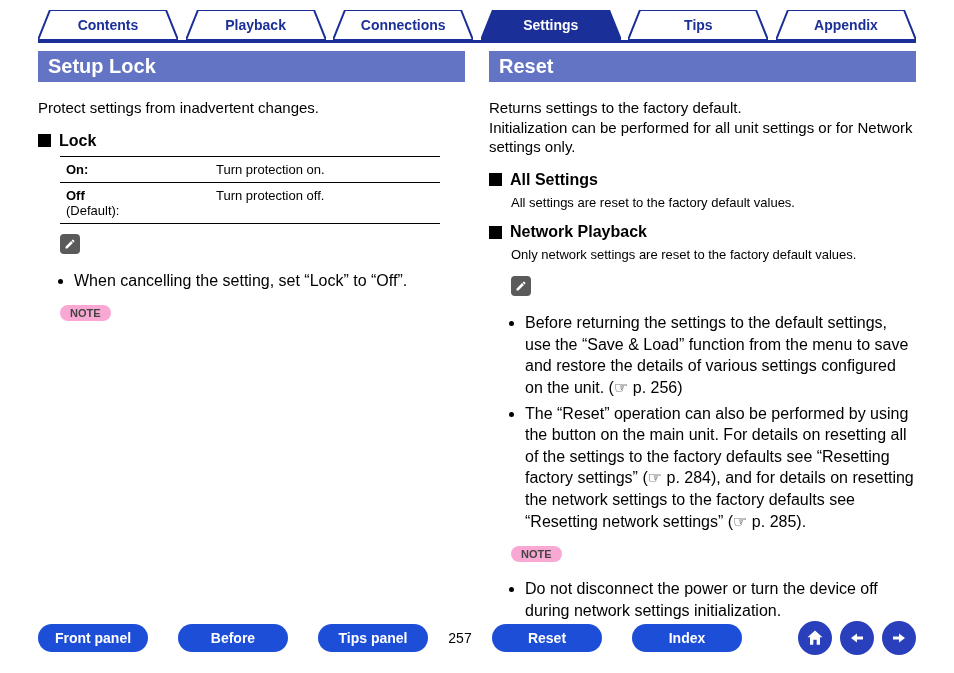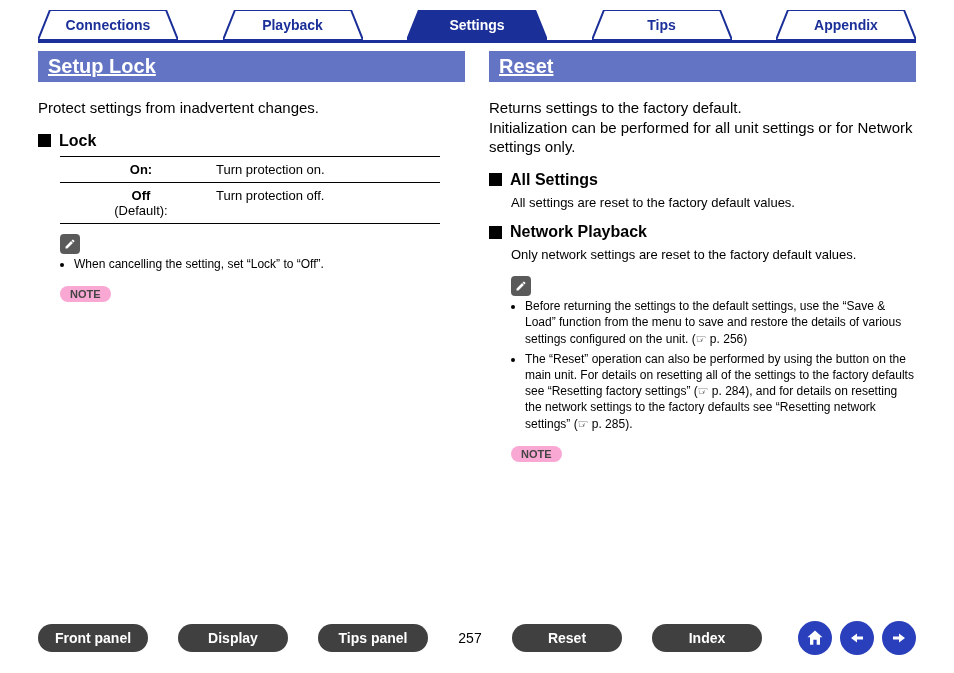--- a/index.html
+++ b/index.html
@@ -46,21 +46,20 @@
   }
   .col { flex: 1; min-width: 0; }
 
   .section-title {
     background: #6374c4;
     color: #fff;
     font-size: 20px;
     font-weight: bold;
     padding: 4px 10px;
     margin: 0 0 6px 0;
-    text-decoration: underline;
   }
   .intro { font-size: 15px; margin: 16px 0 14px 0; line-height: 1.3; }
 
   .sub {
     display: flex;
     align-items: center;
     font-size: 16px;
     font-weight: bold;
     margin: 10px 0 6px 0;
   }
@@ -78,39 +77,39 @@
     margin: 6px 0 10px 22px;
     border-top: 1px solid #000;
     font-size: 13px;
     width: 380px;
   }
   .opt-row {
     display: flex;
     border-bottom: 1px solid #000;
     padding: 5px 6px;
   }
-  .opt-name { width: 150px; text-align: center; }
+  .opt-name { width: 150px; }
   .opt-name .main { font-weight: bold; }
   .opt-name .def { font-weight: normal; }
 
   
   .pencil {
     width: 20px; height: 20px;
     border-radius: 4px;
     background: #5a5a5a;
     color:#fff;
     display:flex; align-items:center; justify-content:center;
     font-size:12px;
     margin: 6px 0 2px 22px;
   }
 
   ul.bullets {
-    margin: 2px 0 10px 22px;
+    margin: 16px 0 10px 22px;
     padding-left: 14px;
-    font-size: 12px;
+    font-size: 16px;
     line-height: 1.35;
   }
   ul.bullets li { margin-bottom: 4px; }
 
   .note-badge {
     display:inline-block;
     background:#f9a8d4;
     color:#444;
     font-size:11px;
     font-weight:bold;
@@ -120,33 +119,33 @@
   }
 
   
   .bottom {
     position: absolute;
     left: 38px; right: 38px; bottom: 18px;
     display: flex;
     align-items: center;
   }
   .pill {
-    background: #404040;
+    background: #1d4ed8;
     color:#fff;
     font-weight:bold;
     font-size:14px;
     width:110px;
     text-align:center;
     padding:6px 0;
     border-radius: 14px;
     cursor:pointer;
   }
   .page-num {
     font-size:14px;
-    width:84px;
+    width:64px;
     text-align:center;
   }
   .bottom .gap { width: 30px; }
   .bottom .flex { flex:1; }
 
   .nav-icons { display:flex; gap:8px; align-items:center; }
   .circ {
     width:34px; height:34px; border-radius:50%;
     background:#2a3fbb; color:#fff;
     display:flex; align-items:center; justify-content:center;
@@ -156,27 +155,33 @@
 </head>
 <body>
 
 <div class="page">
 
   <div class="tabs">
     <div class="tab">
       <svg viewBox="0 0 140 30" preserveAspectRatio="none">
           <polygon points="12,0 128,0 140,30 0,30" fill="#fff" stroke="#1b2f99" stroke-width="2"></polygon>
         </svg>
+      <span>Contents</span>
+    </div>
+    <div class="tab">
+      <svg viewBox="0 0 140 30" preserveAspectRatio="none">
+          <polygon points="12,0 128,0 140,30 0,30" fill="#fff" stroke="#1b2f99" stroke-width="2"></polygon>
+        </svg>
+      <span>Playback</span>
+    </div>
+    <div class="tab">
+      <svg viewBox="0 0 140 30" preserveAspectRatio="none">
+          <polygon points="12,0 128,0 140,30 0,30" fill="#fff" stroke="#1b2f99" stroke-width="2"></polygon>
+        </svg>
       <span>Connections</span>
-    </div>
-    <div class="tab">
-      <svg viewBox="0 0 140 30" preserveAspectRatio="none">
-          <polygon points="12,0 128,0 140,30 0,30" fill="#fff" stroke="#1b2f99" stroke-width="2"></polygon>
-        </svg>
-      <span>Playback</span>
     </div>
     <div class="tab active">
       <svg viewBox="0 0 140 30" preserveAspectRatio="none">
           <polygon points="12,0 128,0 140,30 0,30" fill="#1b2f99" stroke="#1b2f99" stroke-width="2"></polygon>
         </svg>
       <span>Settings</span>
     </div>
     <div class="tab">
       <svg viewBox="0 0 140 30" preserveAspectRatio="none">
           <polygon points="12,0 128,0 140,30 0,30" fill="#fff" stroke="#1b2f99" stroke-width="2"></polygon>
@@ -243,27 +248,30 @@
         <svg width="12" height="12" viewBox="0 0 24 24">
             <path fill="#fff" d="M3 17.25V21h3.75L17.81 9.94l-3.75-3.75L3 17.25zM20.71 7.04a1 1 0 0 0 0-1.41l-2.34-2.34a1 1 0 0 0-1.41 0l-1.83 1.83 3.75 3.75 1.83-1.83z"></path>
           </svg>
       </div>
       <ul class="bullets">
         <li>Before returning the settings to the default settings, use the “Save &amp; Load” function from the menu to save and restore the details of various settings configured on the unit. (☞ p. 256)</li>
         <li>The “Reset” operation can also be performed by using the button on the main unit. For details on resetting all of the settings to the factory defaults see “Resetting factory settings” (☞ p. 284), and for details on resetting the network settings to the factory defaults see “Resetting network settings” (☞ p. 285).</li>
       </ul>
 
       <div class="note-badge">NOTE</div>
+      <ul class="bullets">
+        <li>Do not disconnect the power or turn the device off during network settings initialization.</li>
+      </ul>
     </div>
   </div>
 
   <div class="bottom">
     <div class="pill">Front panel</div>
     <div class="gap"></div>
-    <div class="pill">Display</div>
+    <div class="pill">Before</div>
     <div class="gap"></div>
     <div class="pill">Tips panel</div>
     <div class="page-num">257</div>
     <div class="pill">Reset</div>
     <div class="gap"></div>
     <div class="pill">Index</div>
     <div class="flex"></div>
     <div class="nav-icons">
       <div class="circ">
         <svg width="20" height="20" viewBox="0 0 24 24">

